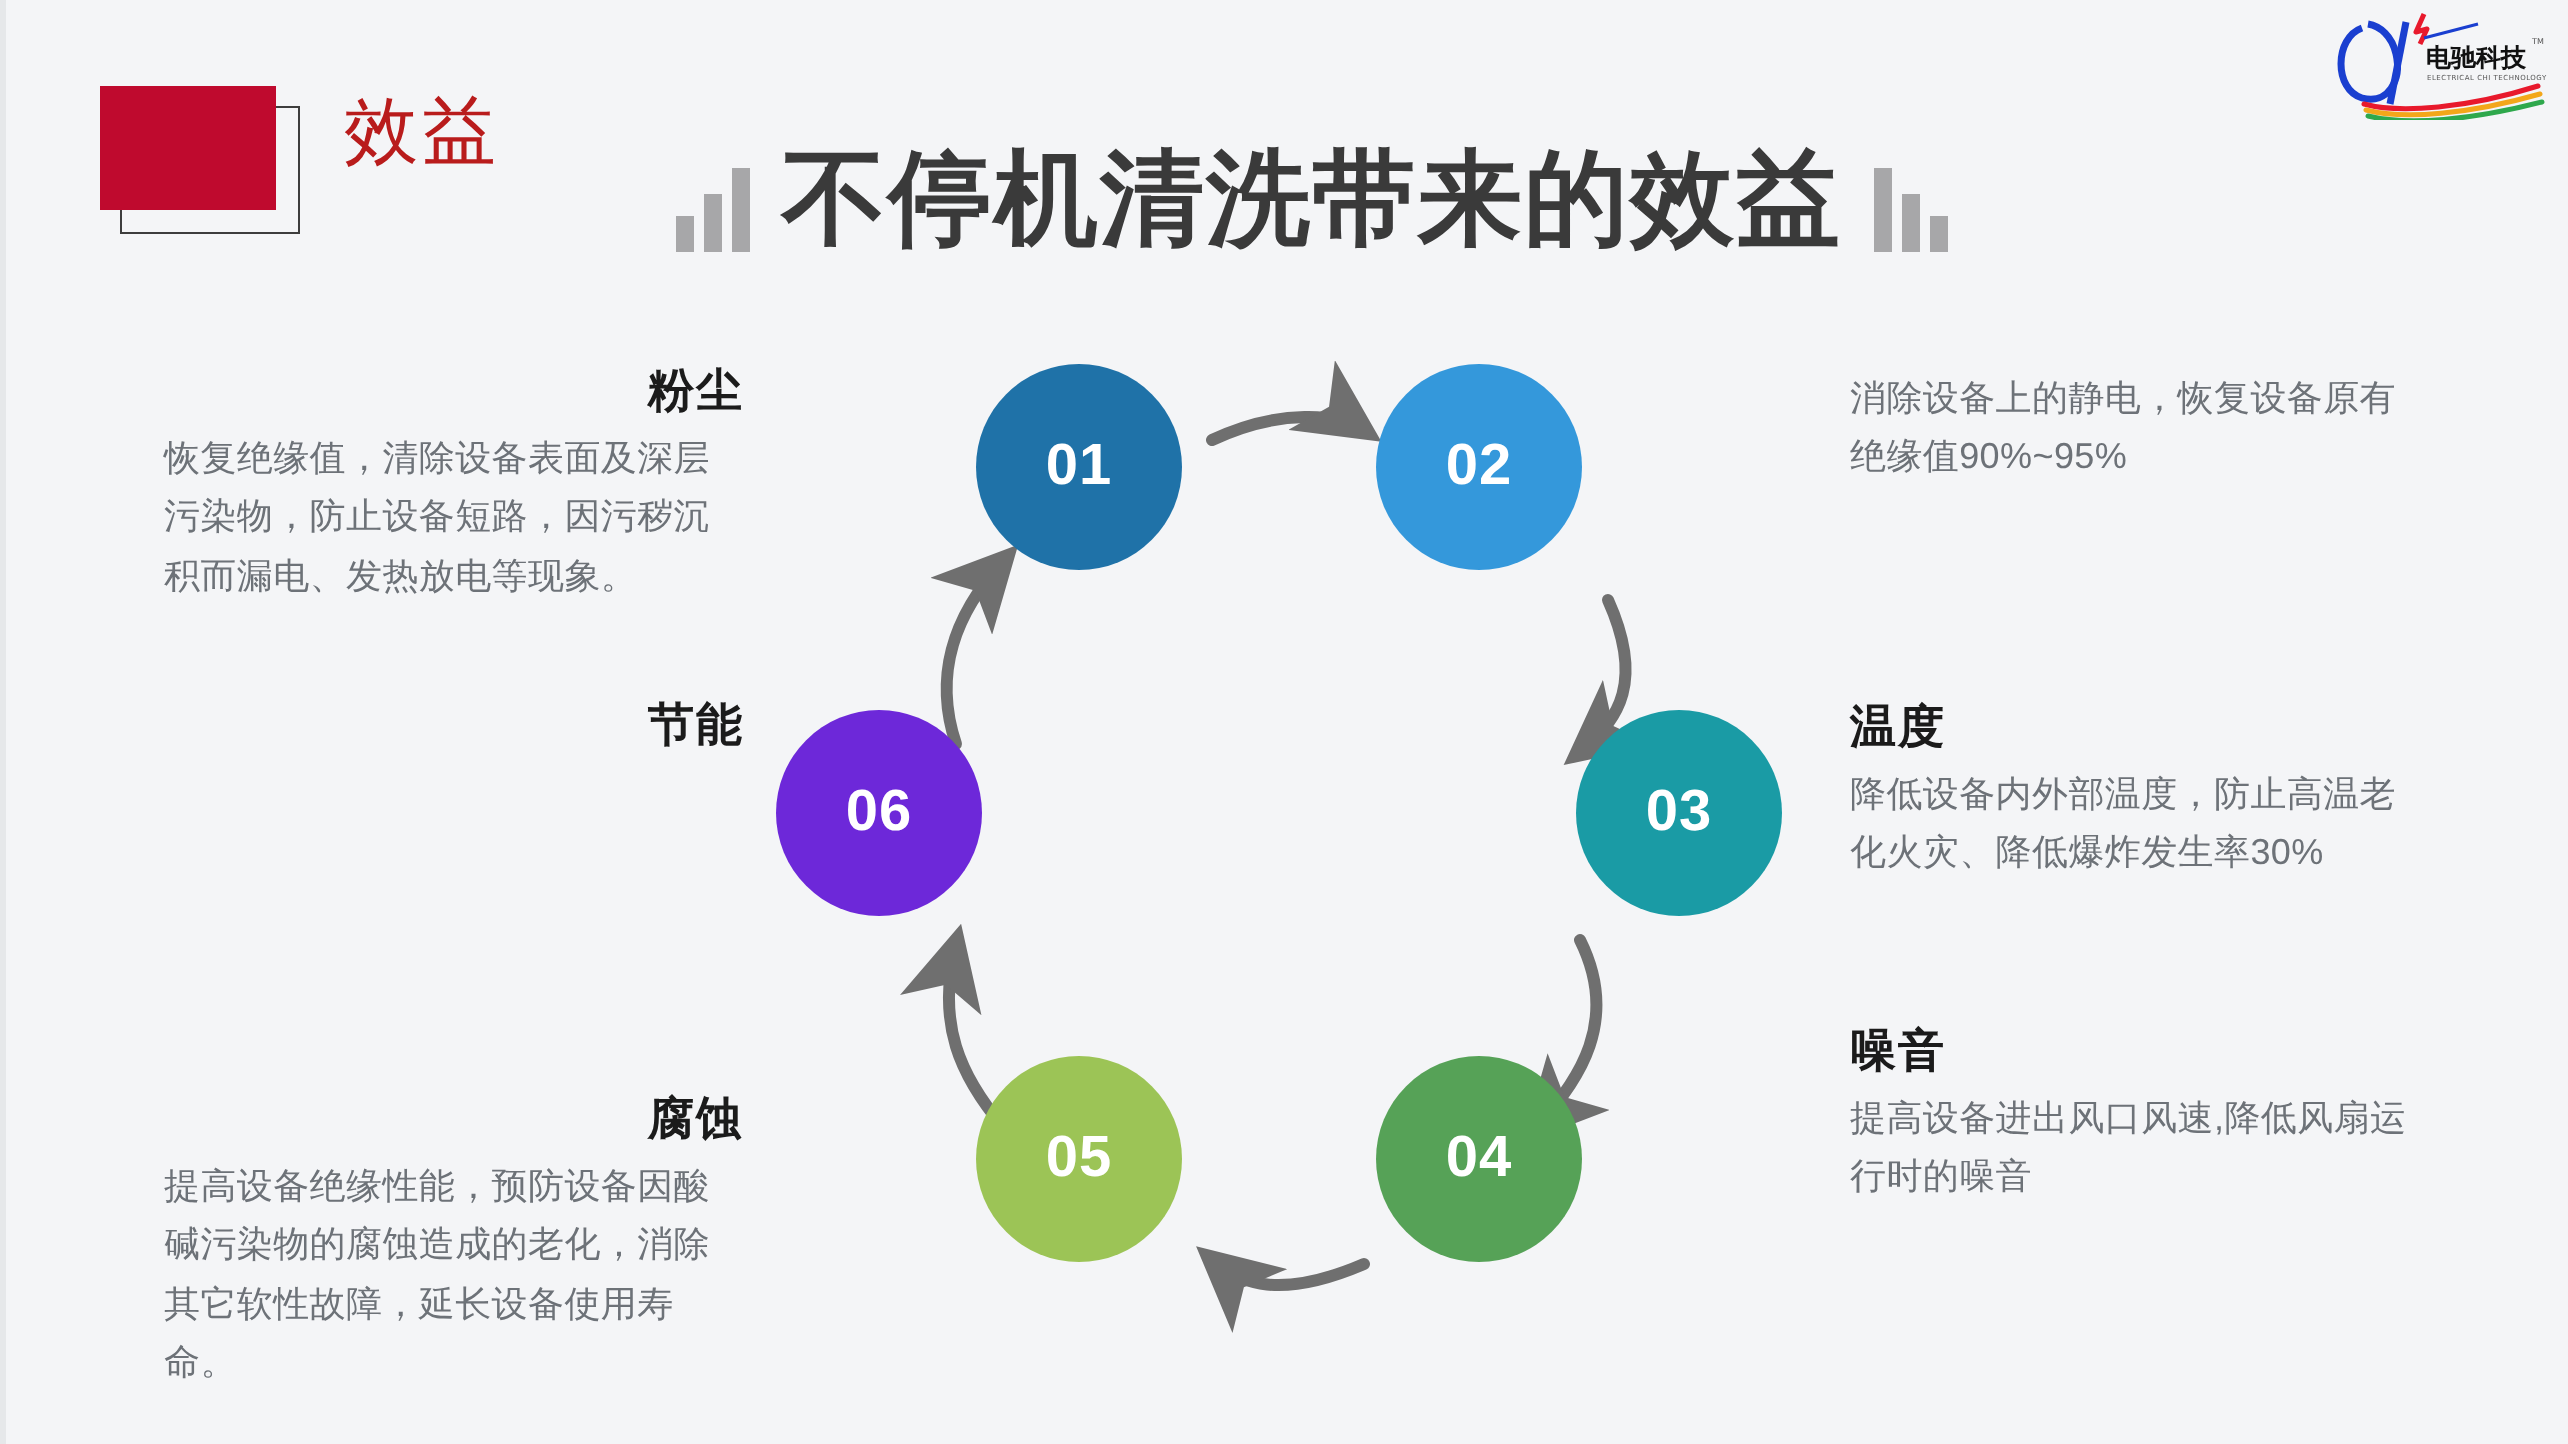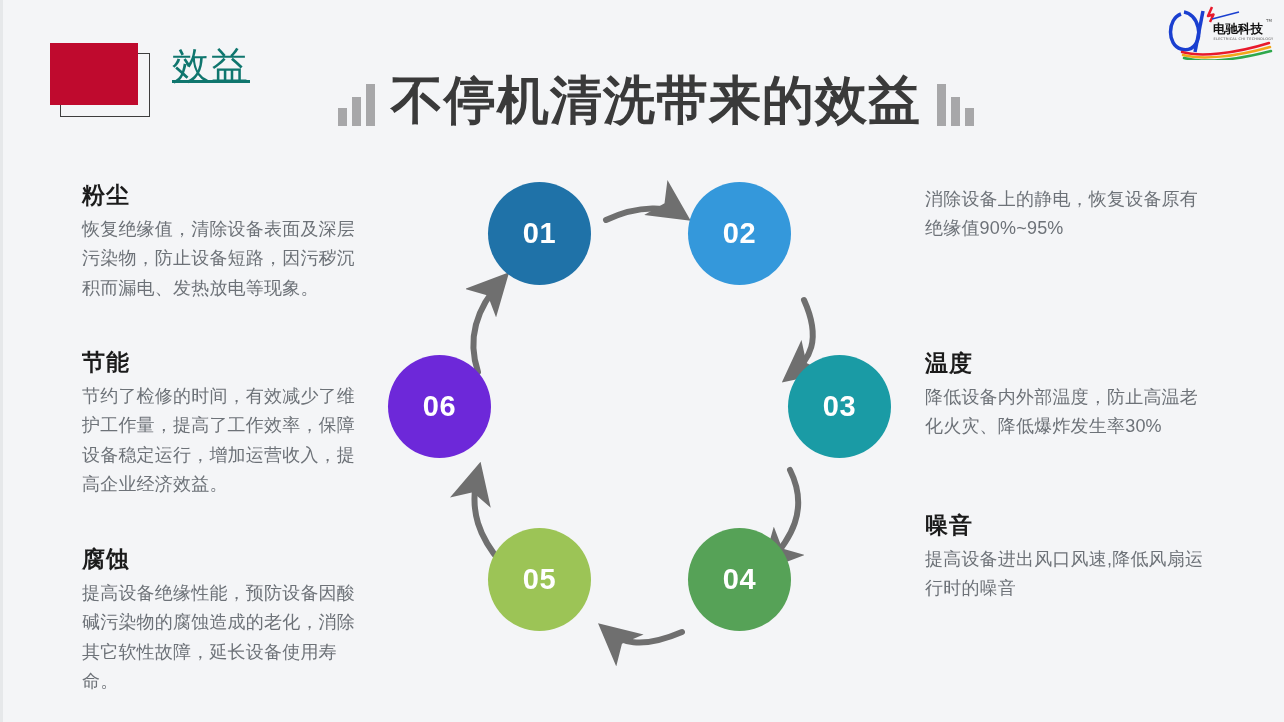--- a/index.html
+++ b/index.html
@@ -13,22 +13,22 @@
 
   
   .edge-rule{position:absolute;left:0;top:0;width:3px;height:722px;background:#e6e8ea;}
 
   
   .badge-wrap{position:absolute;left:50px;top:43px;width:105px;height:78px;}
   .badge-outline{position:absolute;left:10px;top:10px;width:88px;height:62px;border:1px solid #3d3d3d;background:transparent;}
   .badge-fill{position:absolute;left:0;top:0;width:88px;height:62px;background:#bf0a2e;}
   .badge-label{
     position:absolute;left:172px;top:47px;
-    font-size:37px;font-weight:400;color:#0f766e;
-    letter-spacing:2px;line-height:1;text-decoration:underline;
+    font-size:37px;font-weight:400;color:#b91c1c;
+    letter-spacing:2px;line-height:1;
   }
 
   .title-row{position:absolute;left:338px;top:64px;display:flex;align-items:flex-end;height:62px;}
   .bars{display:flex;align-items:flex-end;gap:5px;height:42px;}
   .bars span{display:block;background:#a7a7a9;width:9px;}
   .bars.asc span:nth-child(1){height:18px;}
   .bars.asc span:nth-child(2){height:29px;}
   .bars.asc span:nth-child(3){height:42px;}
   .bars.desc span:nth-child(1){height:42px;}
   .bars.desc span:nth-child(2){height:29px;}
@@ -62,21 +62,21 @@
   .block{position:absolute;width:290px;}
   .block .bt{
     font-size:23px;font-weight:bold;color:#1b1b1b;
     line-height:1.1;letter-spacing:1px;margin-bottom:7px;
   }
   .block .bd{
     font-size:18px;color:#6d7278;line-height:1.62;
     letter-spacing:0.2px;
   }
   .left-block{left:82px;text-align:left;}
-  .left-block .bt{text-align:left;}
+  .left-block .bt{text-align:right;}
   .right-block{left:925px;text-align:left;}
 
   .b-dust{top:183px;}
   .b-energy{top:350px;}
   .b-corrosion{top:511px;margin-top:36px;}
   .b-static{top:185px;}
   .b-temp{top:351px;}
   .b-noise{top:513px;}
 </style>
 </head>
@@ -164,21 +164,20 @@
     </div>
   </div>
 
   <div class="block left-block b-dust">
     <div class="bt">粉尘</div>
     <div class="bd">恢复绝缘值，清除设备表面及深层污染物，防止设备短路，因污秽沉积而漏电、发热放电等现象。</div>
   </div>
 
   <div class="block left-block b-energy">
     <div class="bt">节能</div>
-    <div class="bd">节约了检修的时间，有效减少了维护工作量，提高了工作效率，保障设备稳定运行，增加运营收入，提高企业经济效益。</div>
   </div>
 
   <div class="block left-block b-corrosion">
     <div class="bt">腐蚀</div>
     <div class="bd">提高设备绝缘性能，预防设备因酸碱污染物的腐蚀造成的老化，消除其它软性故障，延长设备使用寿命。</div>
   </div>
 
   <div class="block right-block b-static">
     <div class="bd">消除设备上的静电，恢复设备原有绝缘值90%~95%</div>
   </div>

